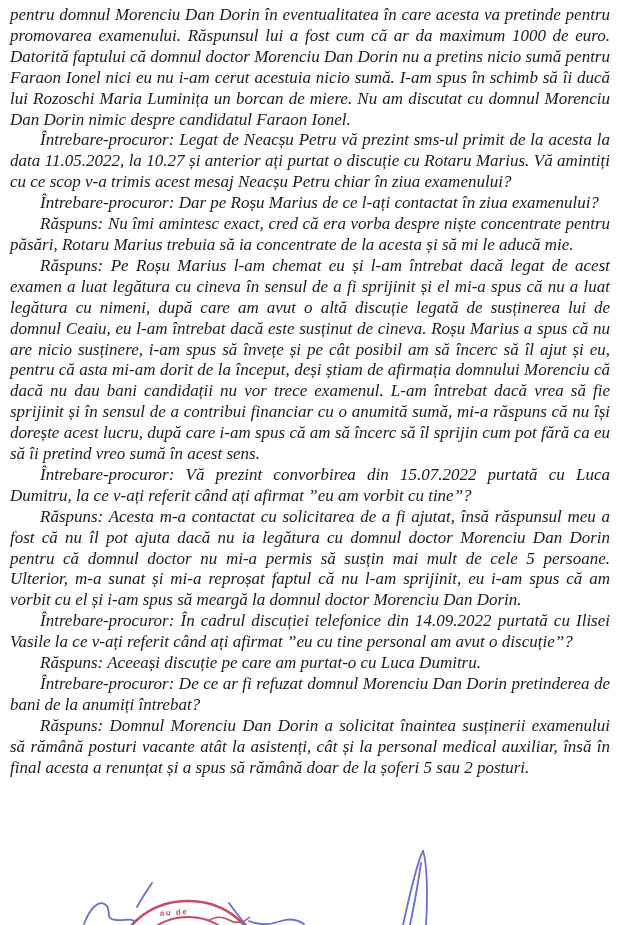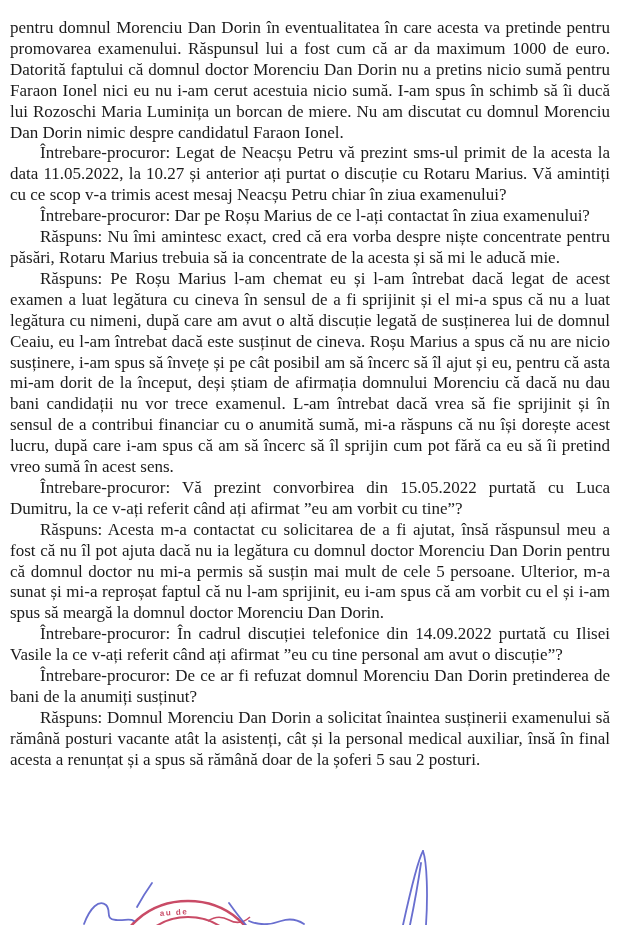--- a/index.html
+++ b/index.html
@@ -11,27 +11,28 @@
     position:relative;
   }
   .page{
     position:relative;
     width:622px;height:925px;
     overflow:hidden;
     background:#ffffff;
   }
   .doc{
     position:absolute;
-    top:18px;left:10px;
+    top:5px;left:10px;
     width:600px;
     color:#1b1b1b;
     font-size:17px;
     line-height:20.9px;
     text-align:justify;
     text-justify:inter-word;
+    font-style:italic;
   }
   .para{margin:0;padding:0;}
   .para.question, .para.answer{text-indent:30px;}
   .para.continuation{text-indent:0;}
   .marks{
     position:absolute;top:0;left:0;
     width:622px;height:925px;
     pointer-events:none;
   }
   .stamp-text{
@@ -43,24 +44,25 @@
 <body>
 
 <div class="page">
 
   <div class="doc" style="color: rgb(27, 27, 27);">
       <p class="para continuation">pentru domnul Morenciu Dan Dorin în eventualitatea în care acesta va pretinde pentru promovarea examenului. Răspunsul lui a fost cum că ar da maximum 1000 de euro. Datorită faptului că domnul doctor Morenciu Dan Dorin nu a pretins nicio sumă pentru Faraon Ionel nici eu nu i-am cerut acestuia nicio sumă. I-am spus în schimb să îi ducă lui Rozoschi Maria Luminița un borcan de miere. Nu am discutat cu domnul Morenciu Dan Dorin nimic despre candidatul Faraon Ionel.</p>
       <p class="para question">Întrebare-procuror: Legat de Neacșu Petru vă prezint sms-ul primit de la acesta la data 11.05.2022, la 10.27 și anterior ați purtat o discuție cu Rotaru Marius. Vă amintiți cu ce scop v-a trimis acest mesaj Neacșu Petru chiar în ziua examenului?</p>
       <p class="para question">Întrebare-procuror: Dar pe Roșu Marius de ce l-ați contactat în ziua examenului?</p>
       <p class="para answer">Răspuns: Nu îmi amintesc exact, cred că era vorba despre niște concentrate pentru păsări, Rotaru Marius trebuia să ia concentrate de la acesta și să mi le aducă mie.</p>
       <p class="para answer">Răspuns: Pe Roșu Marius l-am chemat eu și l-am întrebat dacă legat de acest examen a luat legătura cu cineva în sensul de a fi sprijinit și el mi-a spus că nu a luat legătura cu nimeni, după care am avut o altă discuție legată de susținerea lui de domnul Ceaiu, eu l-am întrebat dacă este susținut de cineva. Roșu Marius a spus că nu are nicio susținere, i-am spus să învețe și pe cât posibil am să încerc să îl ajut și eu, pentru că asta mi-am dorit de la început, deși știam de afirmația domnului Morenciu că dacă nu dau bani candidații nu vor trece examenul. L-am întrebat dacă vrea să fie sprijinit și în sensul de a contribui financiar cu o anumită sumă, mi-a răspuns că nu își dorește acest lucru, după care i-am spus că am să încerc să îl sprijin cum pot fără ca eu să îi pretind vreo sumă în acest sens.</p>
-      <p class="para question">Întrebare-procuror: Vă prezint convorbirea din 15.05.2022 purtată cu Luca Dumitru, la ce v-ați referit când ați afirmat ”eu am vorbit cu tine”?</p>
+      <p class="para question">Întrebare-procuror: Vă prezint convorbirea din 15.07.2022 purtată cu Luca Dumitru, la ce v-ați referit când ați afirmat ”eu am vorbit cu tine”?</p>
       <p class="para answer">Răspuns: Acesta m-a contactat cu solicitarea de a fi ajutat, însă răspunsul meu a fost că nu îl pot ajuta dacă nu ia legătura cu domnul doctor Morenciu Dan Dorin pentru că domnul doctor nu mi-a permis să susțin mai mult de cele 5 persoane. Ulterior, m-a sunat și mi-a reproșat faptul că nu l-am sprijinit, eu i-am spus că am vorbit cu el și i-am spus să meargă la domnul doctor Morenciu Dan Dorin.</p>
       <p class="para question">Întrebare-procuror: În cadrul discuției telefonice din 14.09.2022 purtată cu Ilisei Vasile la ce v-ați referit când ați afirmat ”eu cu tine personal am avut o discuție”?</p>
-      <p class="para question">Întrebare-procuror: De ce ar fi refuzat domnul Morenciu Dan Dorin pretinderea de bani de la anumiți susținut?</p>
+      <p class="para answer">Răspuns: Aceeași discuție pe care am purtat-o cu Luca Dumitru.</p>
+      <p class="para question">Întrebare-procuror: De ce ar fi refuzat domnul Morenciu Dan Dorin pretinderea de bani de la anumiți întrebat?</p>
       <p class="para answer">Răspuns: Domnul Morenciu Dan Dorin a solicitat înaintea susținerii examenului să rămână posturi vacante atât la asistenți, cât și la personal medical auxiliar, însă în final acesta a renunțat și a spus să rămână doar de la șoferi 5 sau 2 posturi.</p>
     </div>
 
   <svg class="marks" viewBox="0 0 622 925">
 
     <g opacity="0.88">
       <ellipse class="stamp-stroke" cx="188" cy="963" rx="71" ry="62" fill="none" stroke-width="2.6" stroke="#c23352"></ellipse>
       <ellipse class="stamp-stroke" cx="188" cy="963" rx="53" ry="46" fill="none" stroke-width="2.2" stroke="#c23352"></ellipse>
       <text class="stamp-text stamp-fill" x="160" y="916" transform="rotate(-4 160 916)" fill="#c23352">au de</text>
       <path class="stamp-stroke" d="M 208 921 q 10 -7 21 -1 q 11 6 21 -3" fill="none" stroke-width="1.6" stroke="#c23352"></path>

